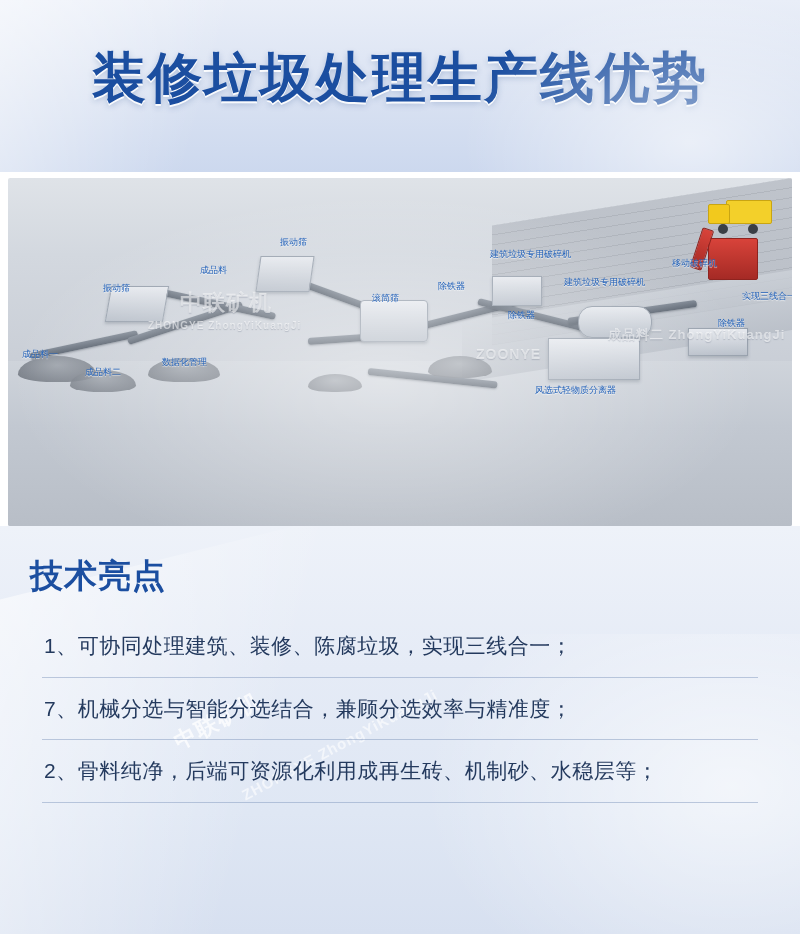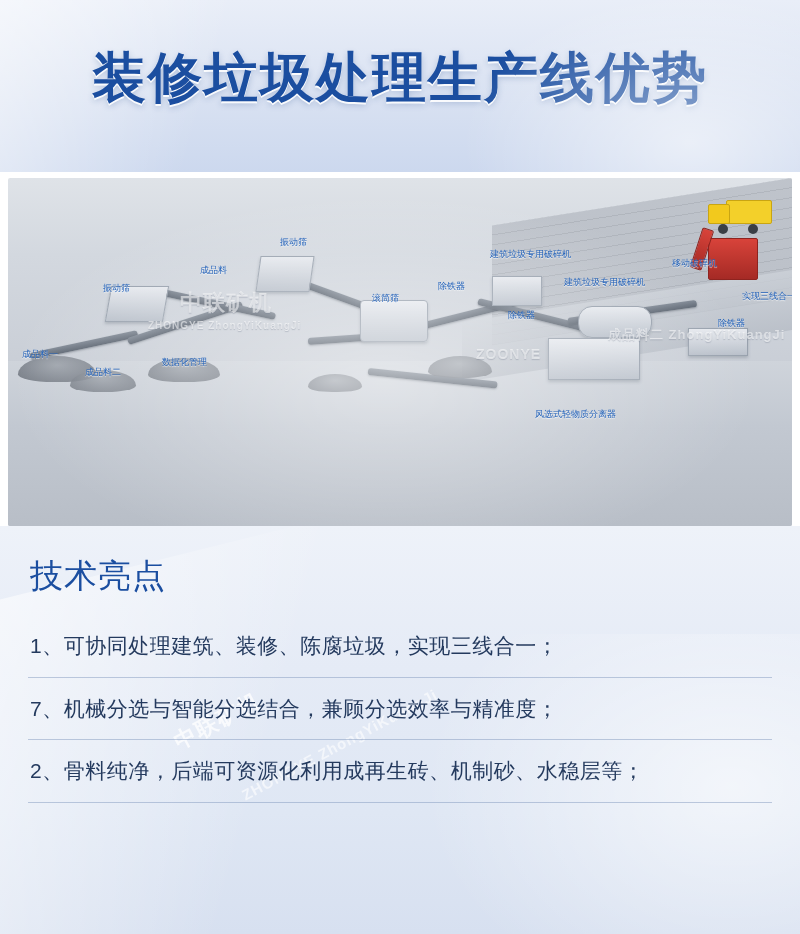--- a/index.html
+++ b/index.html
@@ -217,29 +217,29 @@
     height: 380px;
     background: radial-gradient(ellipse at 60% 40%, rgba(255,255,255,.6), rgba(255,255,255,0) 70%);
     pointer-events: none;
   }
 
   .section-title {
     position: relative;
     z-index: 2;
     margin: 28px 0 16px 4px;
     font-size: 33px;
-    font-weight: normal;
+    font-weight: bold;
     color: #1b4ea0;
     letter-spacing: 1px;
   }
 
   .points {
     position: relative;
     z-index: 2;
-    margin: 2px;
+    margin: 16px;
     padding: 0;
     list-style: none;
   }
   .point {
     font-size: 21px;
     color: #243a5e;
     line-height: 1.6;
     padding: 14px 2px 14px 2px;
     border-bottom: 1px solid rgba(120,145,185,.45);
     letter-spacing: .5px;
@@ -324,21 +324,21 @@
     <div class="plabel" style="left:192px; top:88px;">成品料</div>
     <div class="plabel" style="left:95px; top:106px;">振动筛</div>
     <div class="plabel" style="left:364px; top:116px;">滚筒筛</div>
     <div class="plabel" style="left:430px; top:104px;">除铁器</div>
     <div class="plabel" style="left:500px; top:133px;">除铁器</div>
     <div class="plabel" style="left:710px; top:141px;">除铁器</div>
     <div class="plabel" style="left:482px; top:72px;">建筑垃圾专用破碎机</div>
     <div class="plabel" style="left:556px; top:100px;">建筑垃圾专用破碎机</div>
     <div class="plabel" style="left:664px; top:81px;">移动破碎机</div>
     <div class="plabel" style="left:734px; top:114px;">实现三线合一</div>
-    <div class="plabel" style="left:527px; top:232px;">风选式轻物质分离器</div>
+    <div class="plabel" style="left:527px; top:208px;">风选式轻物质分离器</div>
     <div class="plabel" style="left:14px; top:172px;">成品料一</div>
     <div class="plabel" style="left:77px; top:190px;text-align:center;">成品料二</div>
     <div class="plabel" style="left:154px; top:180px;">数据化管理</div>
 
     <div class="watermark" style="left:172px; top:110px; font-size:22px;">中联矿机</div>
     <div class="watermark" style="left:140px; top:142px; font-size:10px;">ZHONGYE ZhongYiKuangJi</div>
     <div class="watermark" style="left:468px; top:168px; font-size:14px;">ZOONYE</div>
     <div class="watermark" style="left:600px; top:148px; font-size:13px;">成品料二 ZhongYiKuangJi</div>
   </div>
 

